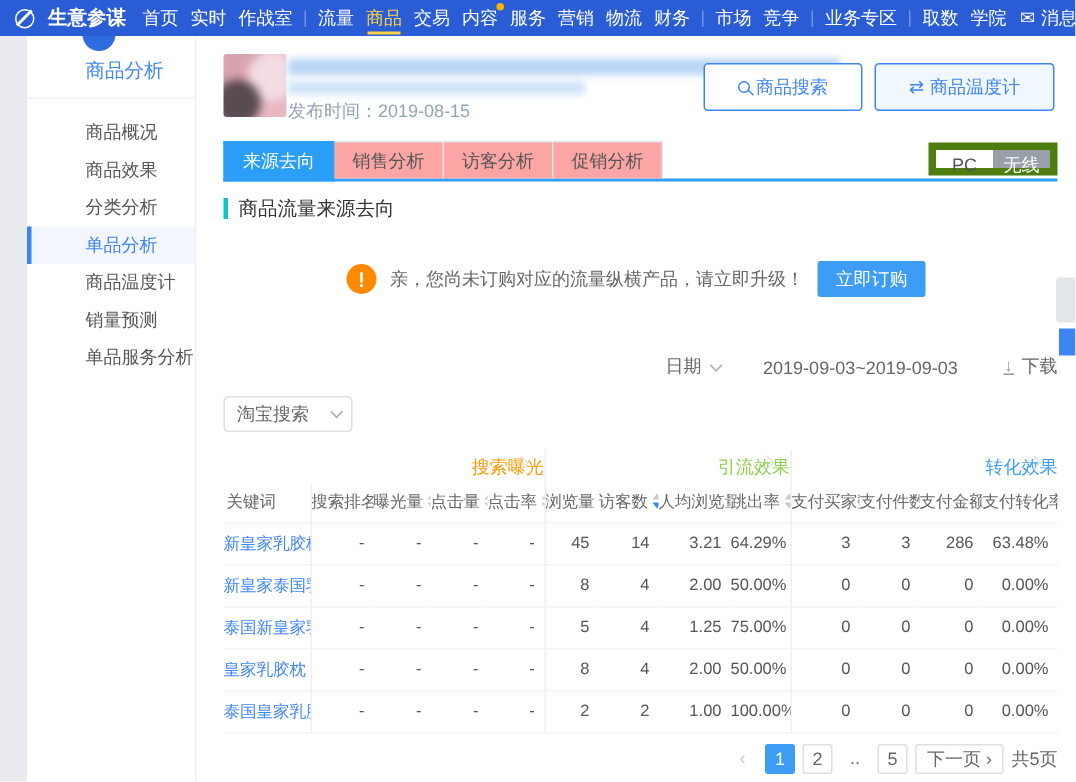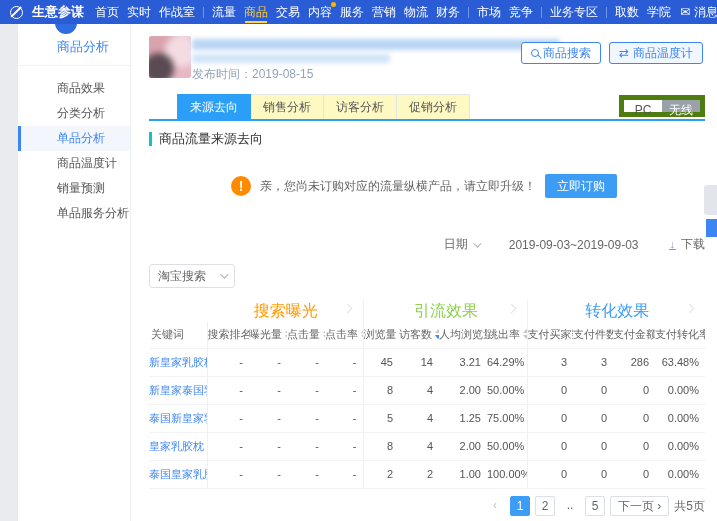--- a/index.html
+++ b/index.html
@@ -48,32 +48,32 @@
       radial-gradient(circle at 72% 38%, #f3dce2 0 32%, transparent 34%),
       radial-gradient(circle at 22% 22%, #d9a3ae 0 38%, transparent 40%),
       #e8b7c2; }
   .title-bar1 { position:absolute; left:61px; top:15px; width:368px; height:11px;
                 background:#b9d5f4; filter:blur(2.5px); border-radius:2px; }
   .title-bar2 { position:absolute; left:61px; top:30px; width:198px; height:9px;
                 background:#cfe3f8; filter:blur(2.5px); border-radius:2px; }
   .publish { position:absolute; left:61px; top:42px; color:#93a4b7; }
 
   .top-buttons { position:absolute; top:18px; right:14px; display:flex; gap:8px; }
-  .btn-outline { height:22px; display:flex; align-items:center; gap:4px; padding:0 9px;
+  .btn-outline { height:32px; display:flex; align-items:center; gap:4px; padding:0 22px;
                  border:1px solid #3d85f2; border-radius:3px; color:#3d85f2; background:#fff; cursor:pointer; }
   .btn-outline.tint { background:#f0f7ff; }
   .mag { width:8px; height:8px; border:1.3px solid #3d85f2; border-radius:50%; position:relative; flex:none; }
   .mag::after { content:""; position:absolute; width:4.5px; height:1.3px; background:#3d85f2;
                 transform:rotate(45deg); right:-3.5px; bottom:-1px; }
 
   .tabs-row { position:absolute; left:18px; right:12px; top:70px; height:27px;
               border-bottom:2px solid #2b9ff7; }
-  .tabs { display:flex; height:25px;margin-left:28px; }
+  .tabs { display:flex; height:25px; }
   .tab { min-width:66px; padding:0 12px; height:25px; line-height:25px; text-align:center;
-         border:1px solid #e3e6e9; border-bottom:none; border-left:none; background:#fef9c3;
+         border:1px solid #e3e6e9; border-bottom:none; border-left:none; background:#fca5a5;
          color:#555; cursor:pointer; }
   .tab:first-child { border-left:1px solid #e3e6e9; }
   .tab.active { background:#2b9ff7; color:#fff; border-color:#2b9ff7; height:27px; }
   .device-toggle { position:absolute; right:0; top:1px; display:flex; height:22px;
                    border:5px solid #4d7c0f; }
   .device { width:38px; text-align:center; line-height:21px; background:#fff; color:#555; cursor:pointer; }
   .device.active { background:#9aa0a8; color:#fff; }
 
   .section-title { display:flex; align-items:center; gap:7px; font-size:13px; color:#333; }
   .tealbar { width:3px; height:14px; background:#13c2c2; flex:none; }
@@ -98,21 +98,21 @@
              font-size:11px; color:#8a97a5; padding:0 1px; }
 
   .source-select { position:absolute; left:18px; top:240px; width:86px; height:24px;
                    border:1px solid #dcdfe3; border-radius:3px; display:flex; align-items:center;
                    justify-content:space-between; padding:0 8px; color:#666; background:#fff; cursor:pointer; }
 
   
   table.kw { position:absolute; left:18px; top:276px; width:556px; border-collapse:collapse;
              table-layout:fixed; }
   .kw th, .kw td { font-weight:normal; white-space:nowrap; overflow:hidden; }
-  .kw tr.groups th { height:22px; font-size:16px; text-align:center; padding-left:2px; position:relative; }
+  .kw tr.groups th { height:22px; font-size:12px; text-align:right; padding-left:2px; position:relative; }
   .kw tr.groups th .chev { position:absolute; right:12px; top:5px; width:7px; height:7px;
         border-top:1px solid #dfe3e6; border-right:1px solid #dfe3e6; transform:rotate(45deg); }
   .kw tr.cols th { height:26px; color:#666; font-size:11px; text-align:right; padding-right:3px; }
   .kw tr.cols th:first-child { text-align:left; padding-left:2px; }
   .kw td { height:28px; text-align:right; padding-right:6px; color:#555; font-size:11px;
            border-top:1px solid #f2f3f5; }
   .kw tbody tr:last-child td { border-bottom:1px solid #f2f3f5; }
   .kw td.kwname { color:#3d85f2; cursor:pointer; }
   .kw .gb { border-left:1px solid #eef0f2; }
   .sort { display:inline-block; margin-left:3px; vertical-align:-1px; }
@@ -170,20 +170,21 @@
 
   </span>
 </div>
 
 <div class="side-strip"></div>
 
 <div class="sidebar">
   <div class="avatar"></div>
   <div class="side-title">商品分析</div>
   <div class="side-menu" id="side-menu">
+      <div class="side-item">商品概况</div>
       <div class="side-item">商品效果</div>
       <div class="side-item">分类分析</div>
       <div class="side-item active">单品分析</div>
       <div class="side-item">商品温度计</div>
       <div class="side-item">销量预测</div>
       <div class="side-item">单品服务分析</div>
     </div>
 </div>
 
 <div class="main">

